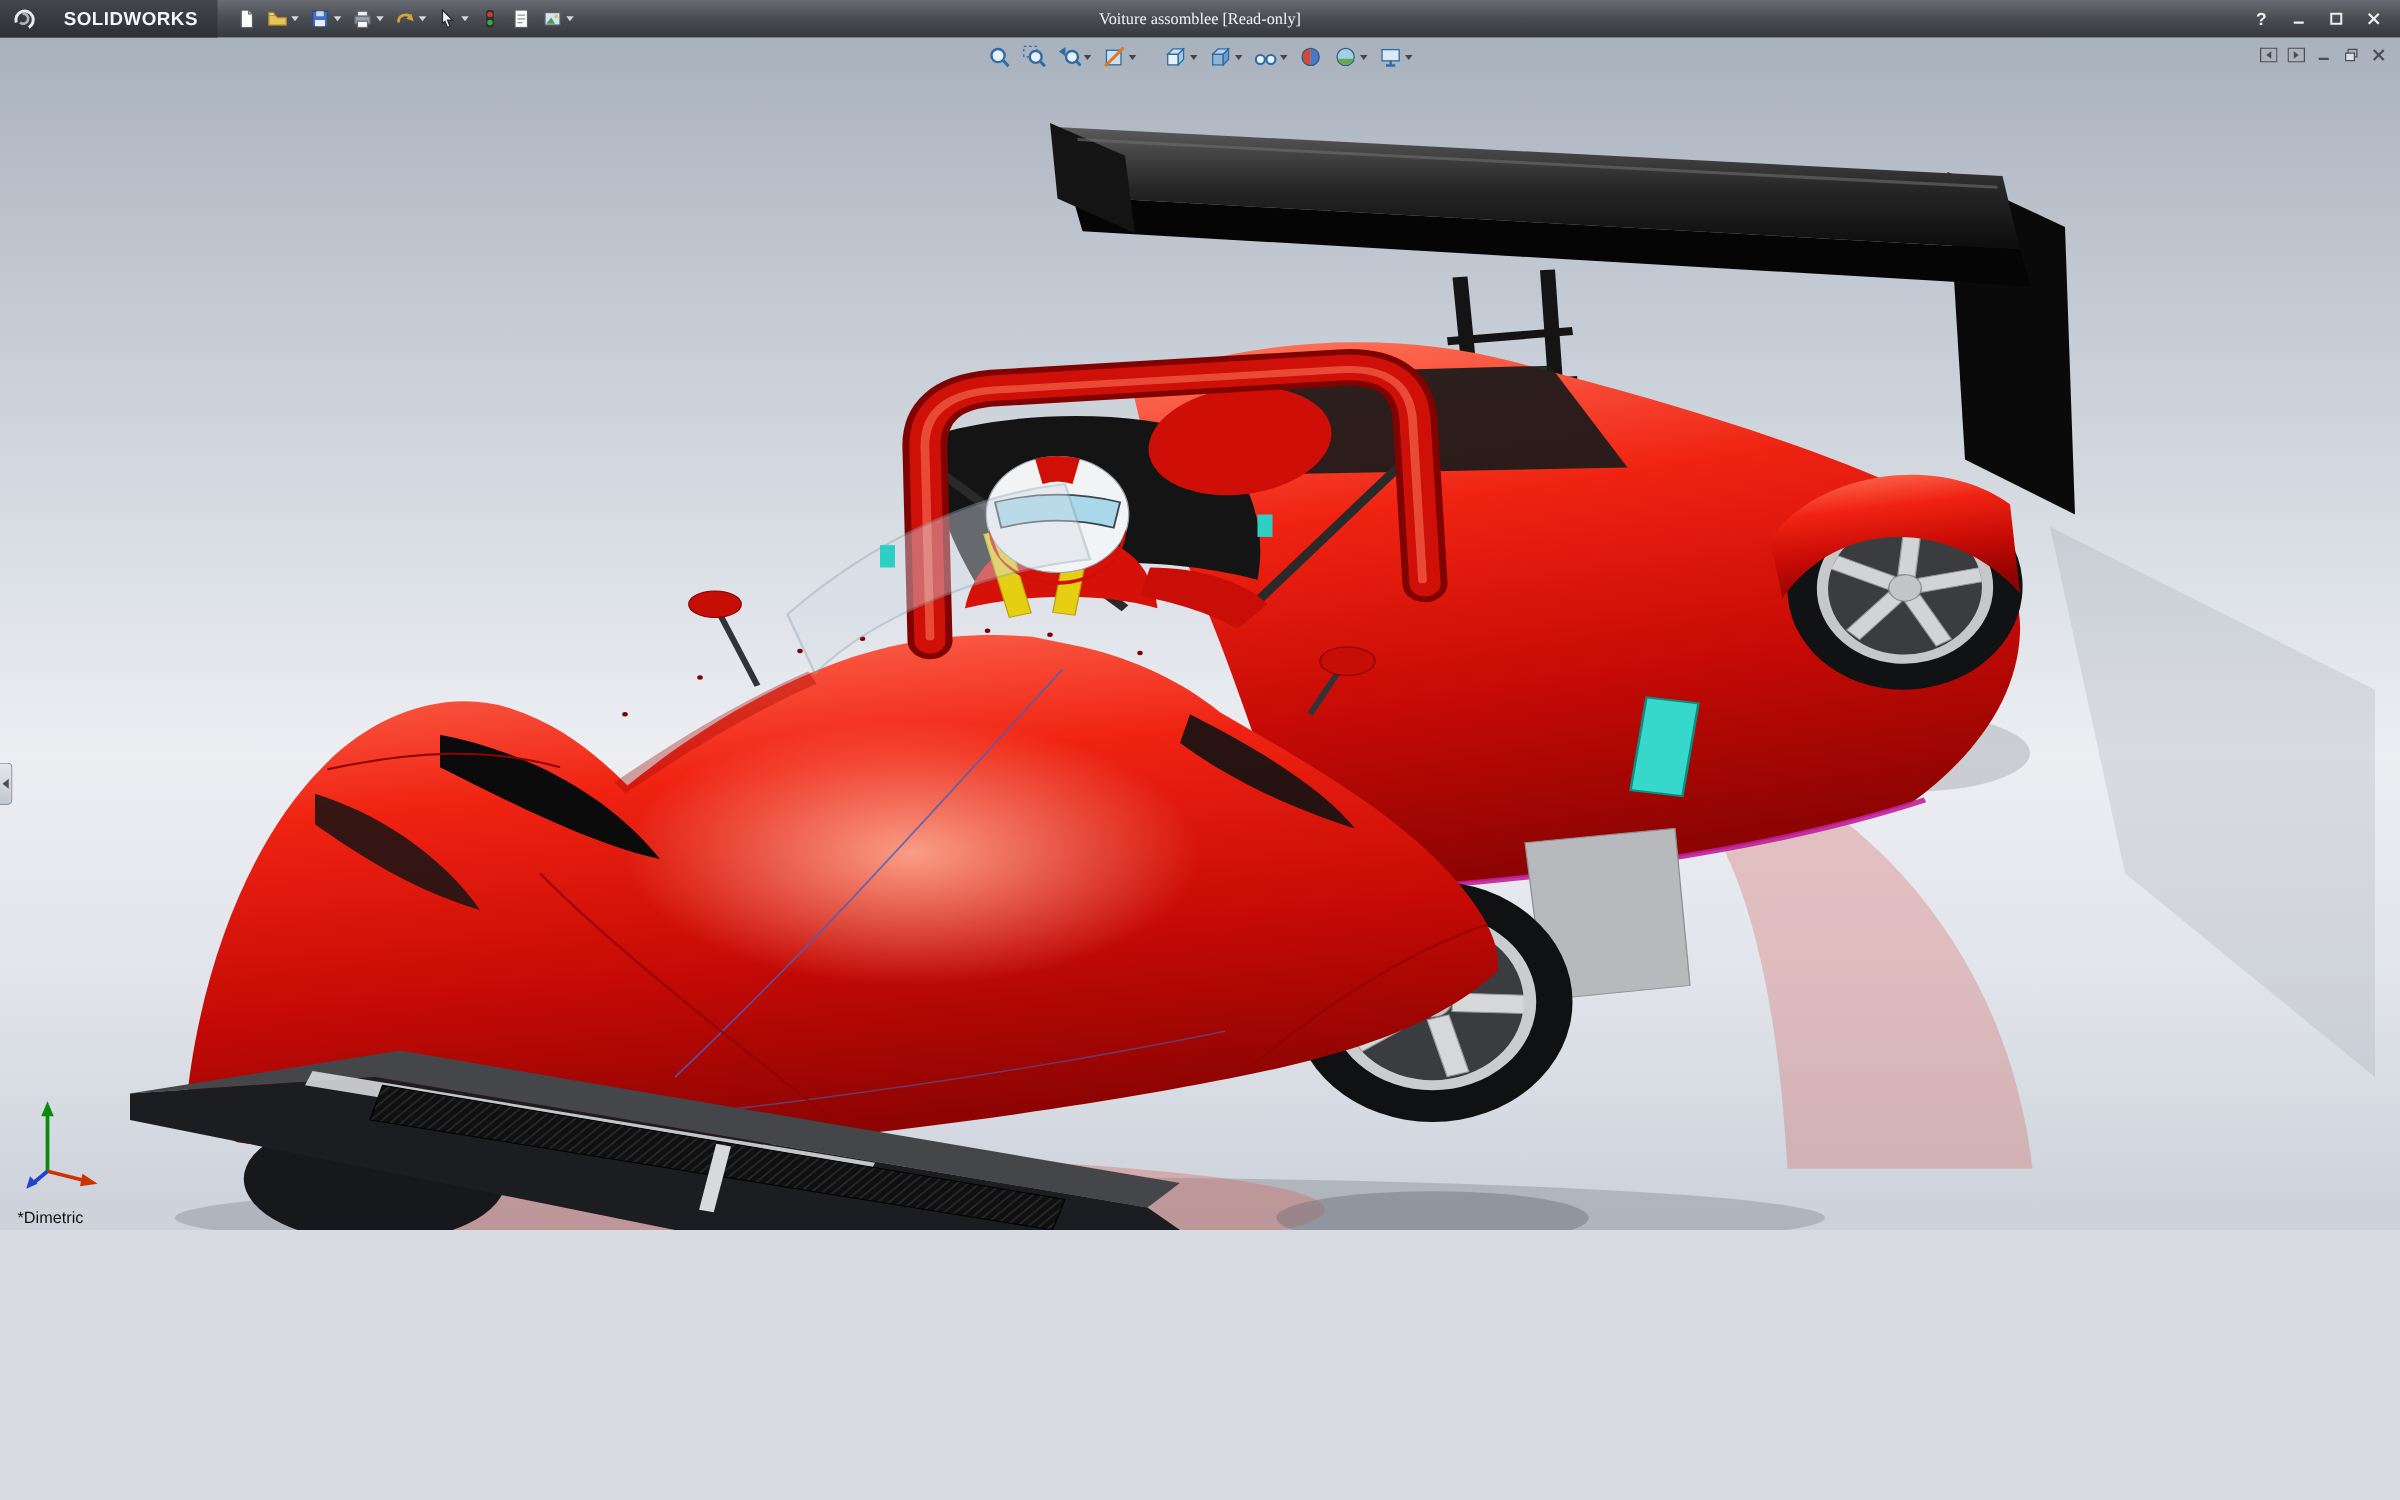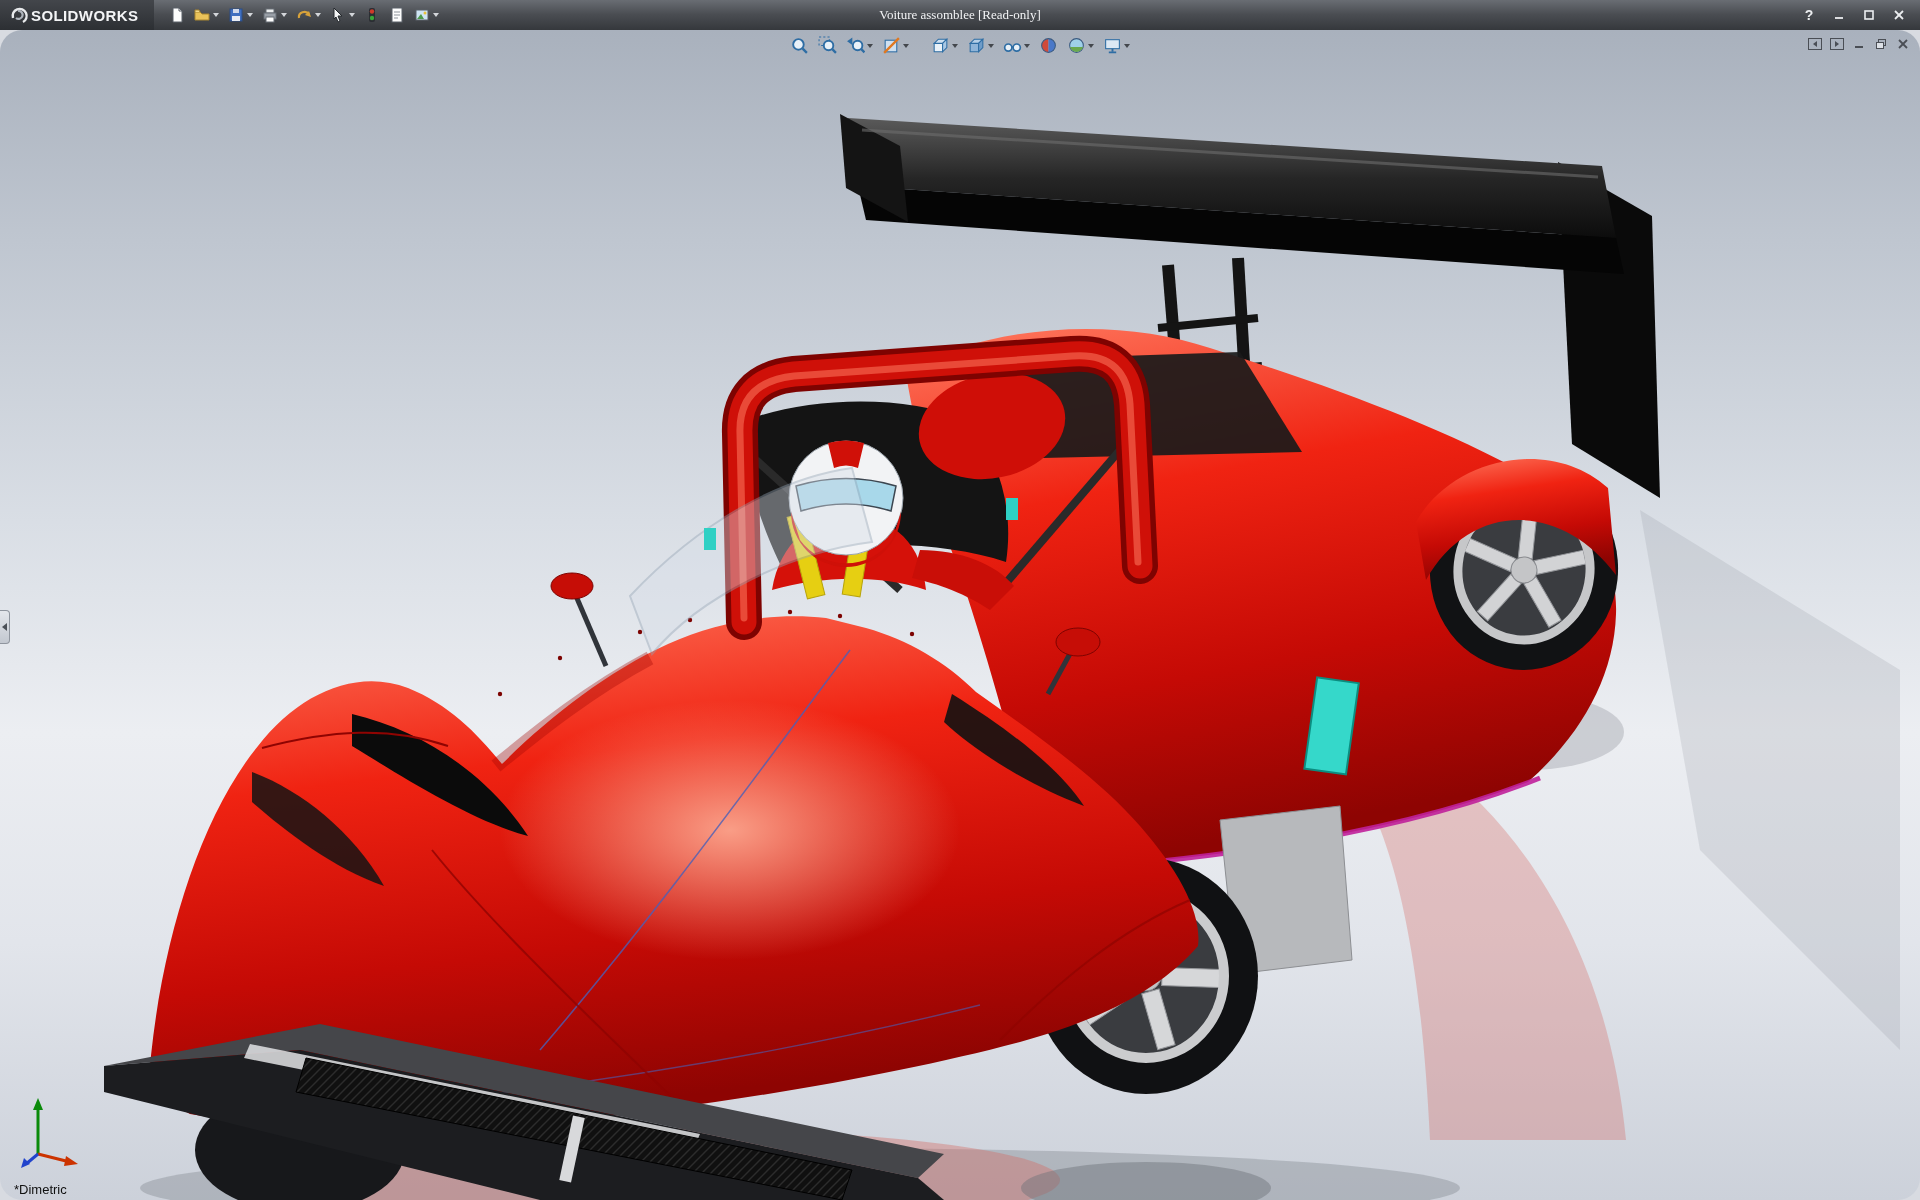--- a/index.html
+++ b/index.html
@@ -7,41 +7,40 @@
   body { font-family:"Liberation Sans", sans-serif; background:#777; overflow:hidden; }
   .app { position:relative; width:1920px; height:1200px; overflow:hidden; background:#d8dbe1; }
 
   
   .titlebar {
     position:absolute; top:0; left:0; right:0; height:30px;
     background:linear-gradient(#696d73, #4a4d52 48%, #35383c);
     display:flex; align-items:center; color:#fff; z-index:50;
   }
   .brand {
-    display:flex; align-items:center; gap:1px; height:100%;
+    display:flex; align-items:center; gap:21px; height:100%;
     padding:0 16px 0 10px;
     background:linear-gradient(#43464b, #2c2f33);
   }
   .brand-text { font-weight:bold; font-size:15px; letter-spacing:0.4px; color:#f4f5f7; }
   .main-toolbar { display:flex; align-items:center; gap:3px; padding:0 12px; }
   .tb-btn { display:flex; align-items:center; gap:3px; padding:3px 3px; border-radius:2px; background:transparent; border:none; cursor:default; }
   .dd { width:0; height:0; border-left:3.5px solid transparent; border-right:3.5px solid transparent; border-top:4px solid #d3d6da; }
   .doc-title {
     position:absolute; left:50%; top:50%; transform:translate(-50%,-50%);
     font-size:13px; color:#f2f3f5; white-space:nowrap; pointer-events:none;font-family:Liberation Serif, serif;
   }
   .win-controls { margin-left:auto; display:flex; align-items:center; gap:12px; padding-right:12px; }
   .win-btn { background:none; border:none; color:#eceef0; font-size:14px; font-weight:bold; display:flex; align-items:center; justify-content:center; width:18px; height:18px; }
 
   
   .viewport {
-    position:absolute; top:30px; left:0; width:1920px; height:1170px;
+    position:absolute; top:30px; left:0; width:1920px; height:954px;
     background:linear-gradient(180deg,#a9b1bd 0%, #bfc6d0 18%, #d9dee5 42%, #eceef2 60%, #e2e5eb 78%, #ccd1da 100%);
     overflow:hidden;
-    border-radius:22px;
   }
   .scene { position:absolute; inset:0; width:100%; height:100%; display:block; }
 
   
   .headsup {
     position:absolute; top:4px; left:50%; transform:translateX(-50%);
     display:flex; align-items:center; gap:5px; z-index:20;
   }
   .hu-btn { display:flex; align-items:center; gap:2px; padding:2px; background:transparent; border:none; border-radius:3px; }
   .hu-sep { width:8px; height:1px; }

